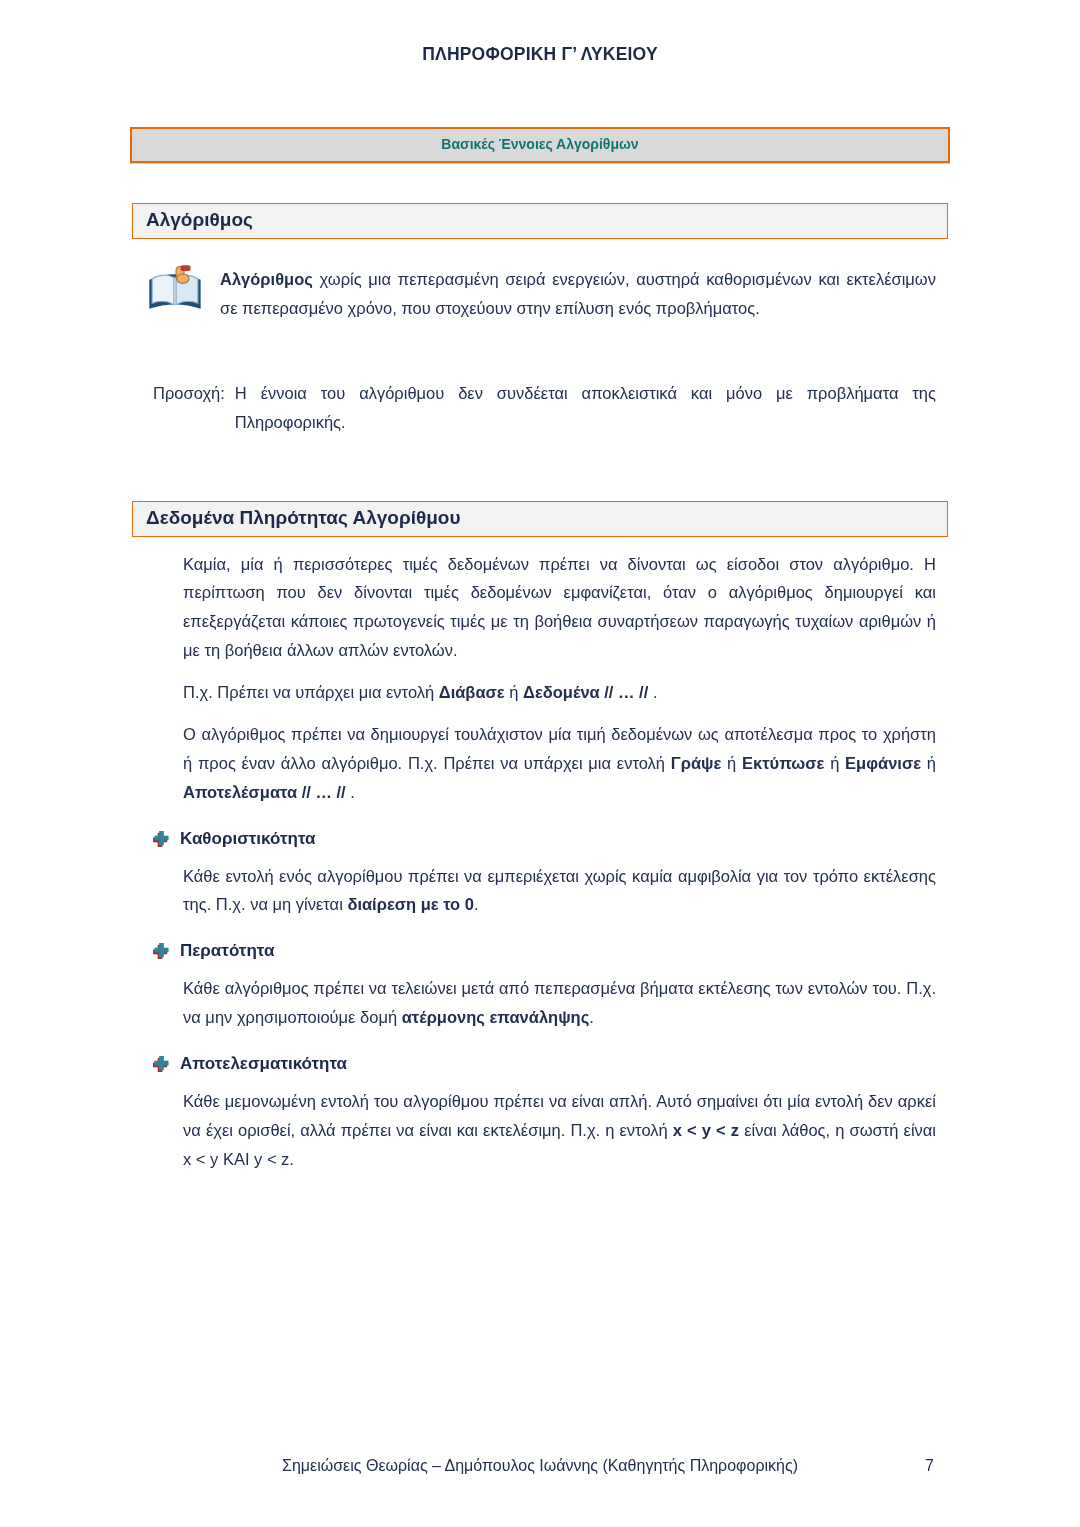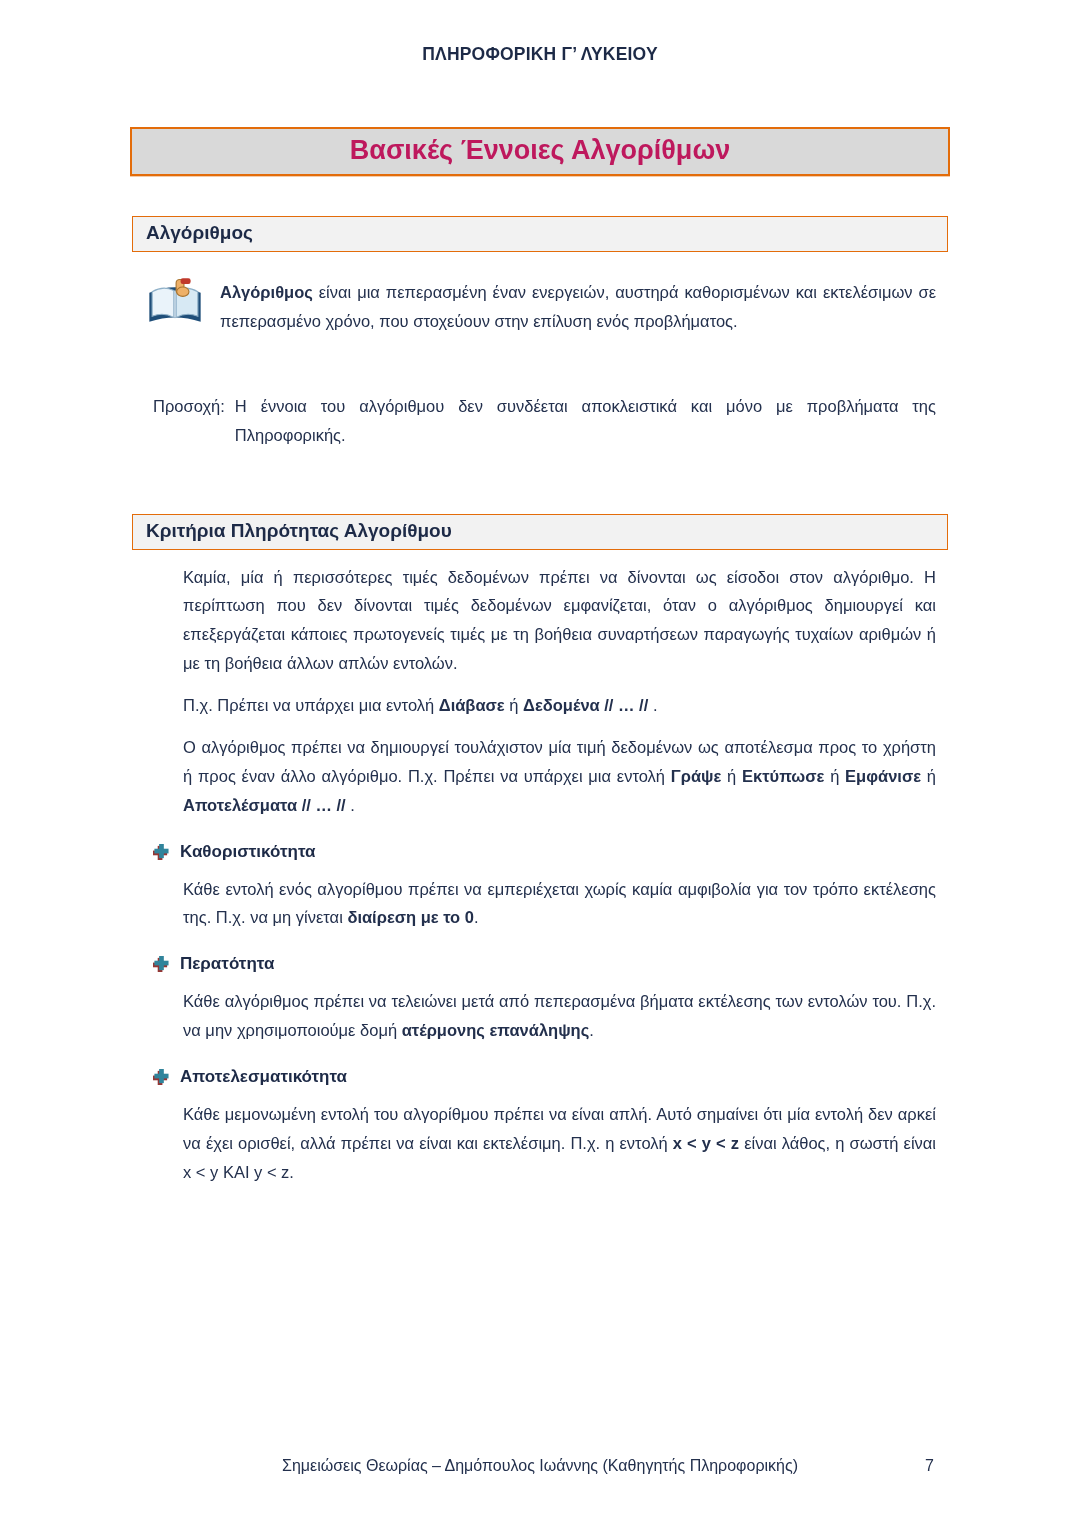--- a/index.html
+++ b/index.html
@@ -14,21 +14,21 @@
   .b { font-weight:700; }
 
   .header { text-align:center; font-weight:700; font-size:17.5px; color:#1d2a47; letter-spacing:.2px; }
 
   .title-box {
     margin:62px 62px 0; background:var(--title-bg,#d9d9d9);
     border:2px solid var(--accent-border,#e36c0a);
     box-shadow:0 1px 0 rgba(227,108,10,.35);
     text-align:center; padding:6px 10px 8px;
   }
-  .title-box .title-text { font-size:27px; font-weight:700; color:#be185d; }
+  .title-box .title-text { font-size:14px; font-weight:700; color:#0f766e; }
 
   .section-box {
     margin:0 64px; background:var(--section-bg,#f2f2f2);
     border:1.5px solid var(--accent-border,#e36c0a);
     padding:5px 13px 7px; font-size:19px; font-weight:700; color:#1d2a47;
   }
   .section-box.first { margin-top:40px; }
   .section-box.second { margin-top:64px; }
 
   .def-row { display:flex; gap:16px; margin:26px 76px 0 78px; align-items:flex-start; }
@@ -71,29 +71,29 @@
       <svg viewBox="0 0 52 46" width="58" height="52" overflow="visible" aria-hidden="true">
         <path d="M3 13 Q26 3 49 13 L49 39 Q26 31 3 39 Z" fill="#1f4e79"></path>
         <path d="M5.5 12 Q15.5 6 25 11 L25 35 Q15.5 30 5.5 34 Z" fill="#eaf3fa" stroke="#8fb0c8" stroke-width="1"></path>
         <path d="M46.5 12 Q36.5 6 27 11 L27 35 Q36.5 30 46.5 34 Z" fill="#d7e9f4" stroke="#8fb0c8" stroke-width="1"></path>
         <path d="M25 11 L27 11 L27 35 L25 35 Z" fill="#b9cfe0"></path>
         <rect x="27" y="1" width="7" height="13" rx="3.2" fill="#eeb067" stroke="#a9742f" stroke-width="1"></rect>
         <ellipse cx="33" cy="12" rx="5.5" ry="4.2" fill="#eeb067" stroke="#a9742f" stroke-width="1"></ellipse>
         <rect x="31" y="0" width="9" height="5" rx="2" fill="#c0392b"></rect>
       </svg>
     </span>
-    <p class="body-text justify def-text"><span class="b">Αλγόριθμος</span><span> είναι μια πεπερασμένη έναν ενεργειών, αυστηρά καθορισμένων και εκτελέσιμων σε πεπερασμένο χρόνο, που στοχεύουν στην επίλυση ενός προβλήματος.</span></p>
+    <p class="body-text justify def-text"><span class="b">Αλγόριθμος</span><span> χωρίς μια πεπερασμένη σειρά ενεργειών, αυστηρά καθορισμένων και εκτελέσιμων σε πεπερασμένο χρόνο, που στοχεύουν στην επίλυση ενός προβλήματος.</span></p>
   </div>
 
   <div class="attention body-text">
     <span class="attention-label">Προσοχή:</span>
     <span class="attention-text justify">Η έννοια του αλγόριθμου δεν συνδέεται αποκλειστικά και μόνο με προβλήματα της Πληροφορικής.</span>
   </div>
 
-  <div class="section-box second">Κριτήρια Πληρότητας Αλγορίθμου</div>
+  <div class="section-box second">Δεδομένα Πληρότητας Αλγορίθμου</div>
 
   <div class="crit-item">
     <p class="crit-para body-text justify"><span>Καμία, μία ή περισσότερες τιμές δεδομένων πρέπει να δίνονται ως είσοδοι στον αλγόριθμο. Η περίπτωση που δεν δίνονται τιμές δεδομένων εμφανίζεται, όταν ο αλγόριθμος δημιουργεί και επεξεργάζεται κάποιες πρωτογενείς τιμές με τη βοήθεια συναρτήσεων παραγωγής τυχαίων αριθμών ή με τη βοήθεια άλλων απλών εντολών.</span></p>
     <p class="crit-para body-text"><span>Π.χ. Πρέπει να υπάρχει μια εντολή </span><span class="b">Διάβασε</span><span> ή </span><span class="b">Δεδομένα // … //</span><span> .</span></p>
   </div>
 
   <div class="crit-item">
     <p class="crit-para body-text justify"><span>Ο αλγόριθμος πρέπει να δημιουργεί τουλάχιστον μία τιμή δεδομένων ως αποτέλεσμα προς το χρήστη ή προς έναν άλλο αλγόριθμο. Π.χ. Πρέπει να υπάρχει μια εντολή </span><span class="b">Γράψε</span><span> ή </span><span class="b">Εκτύπωσε</span><span> ή </span><span class="b">Εμφάνισε</span><span> ή </span><span class="b">Αποτελέσματα // … //</span><span> .</span></p>
   </div>
 

